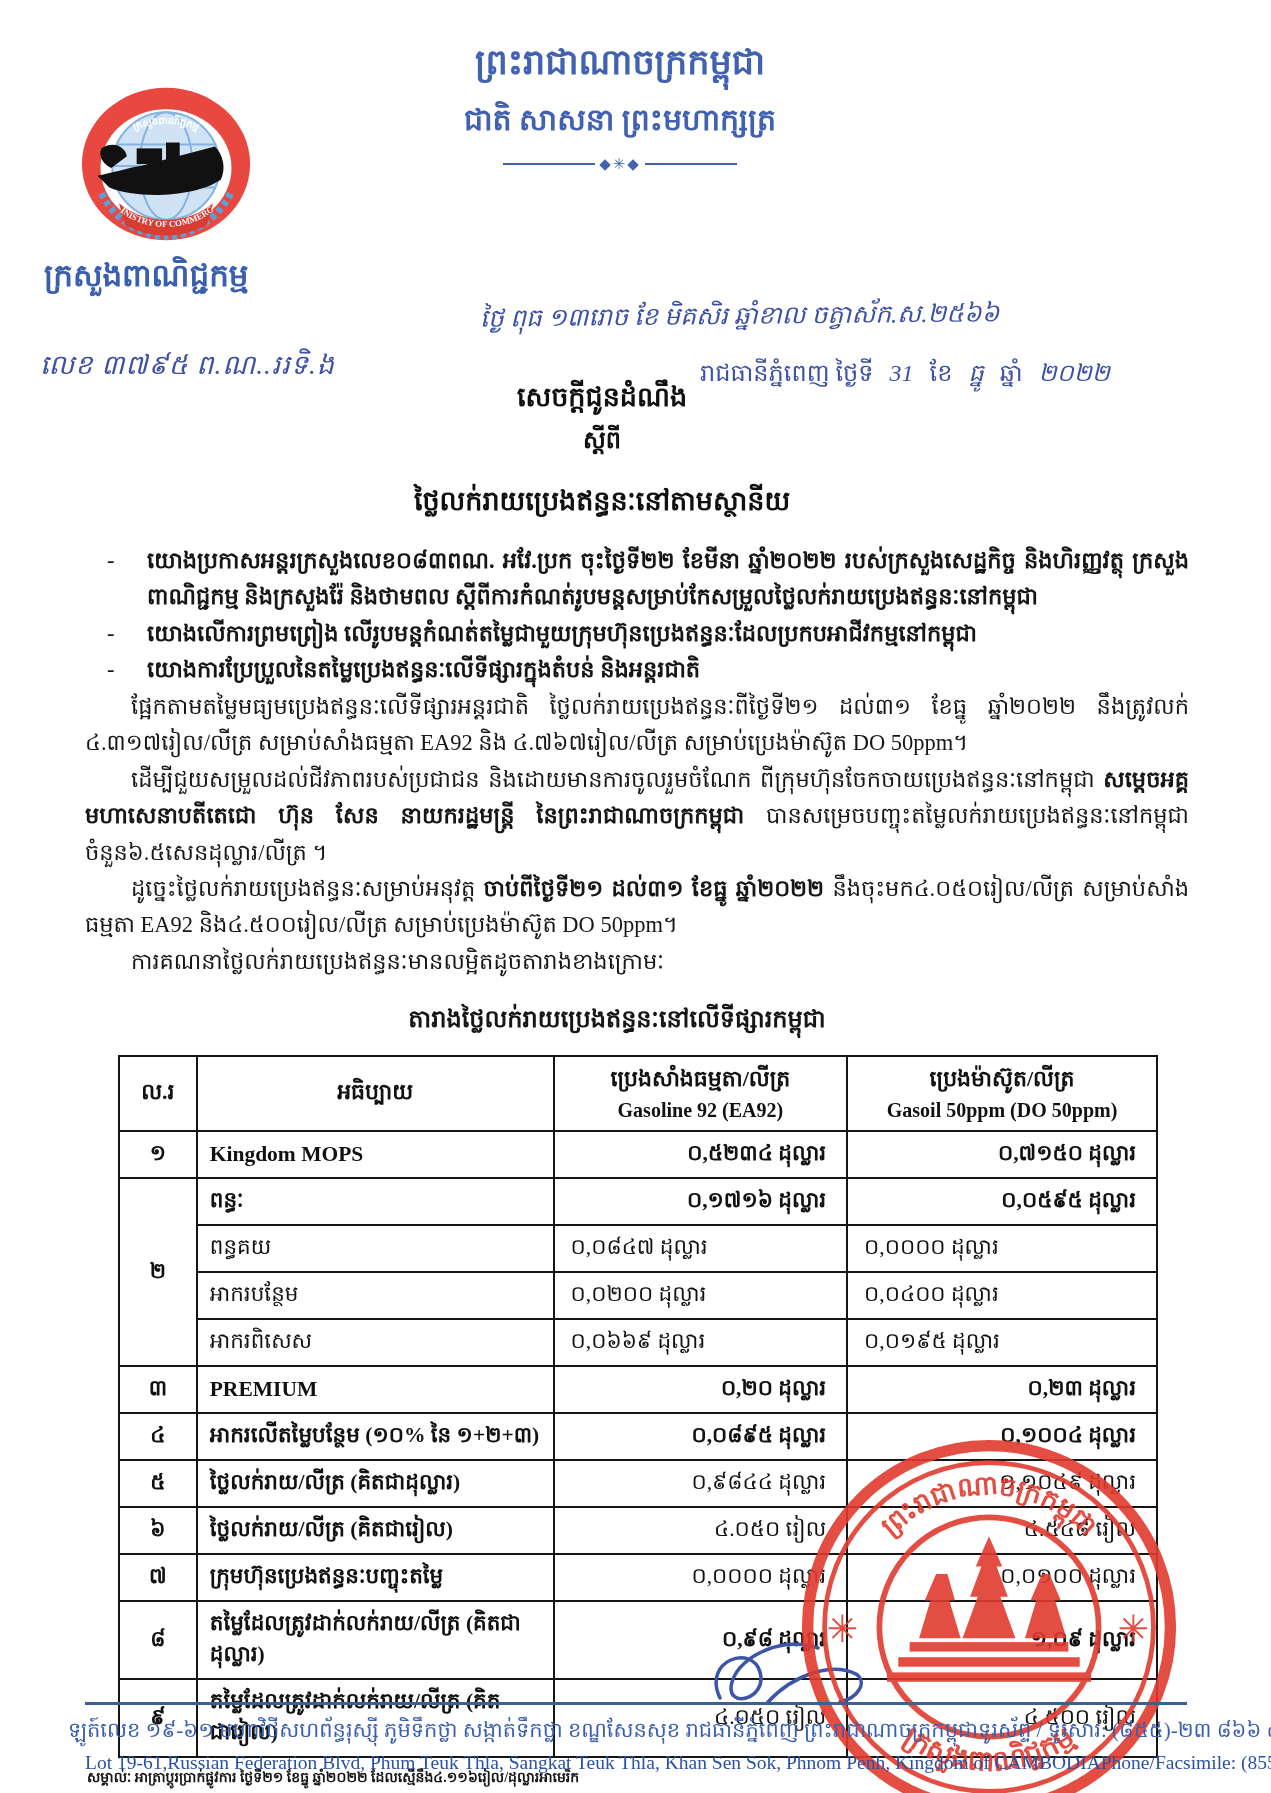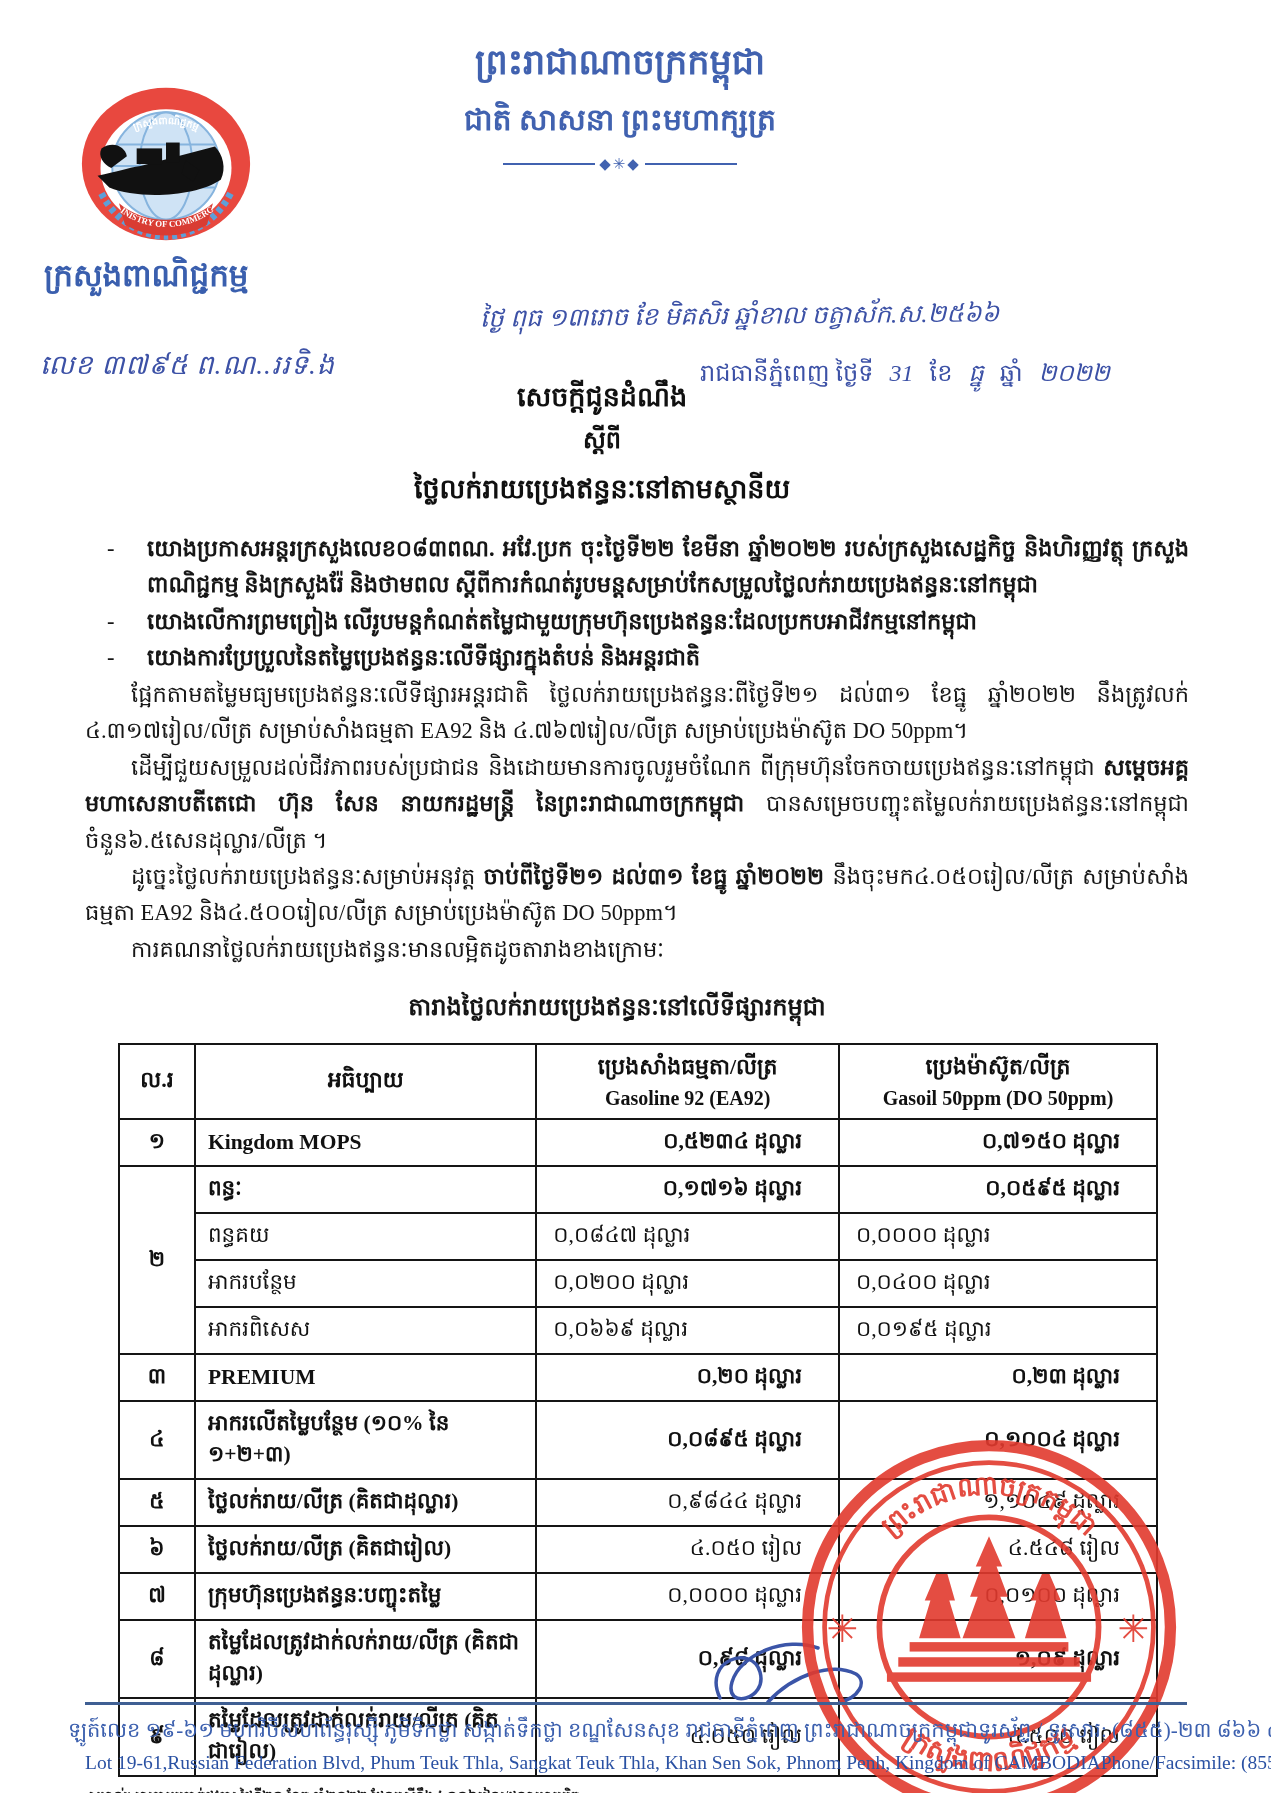--- a/index.html
+++ b/index.html
@@ -20,39 +20,39 @@
   .hand{color:#3c51a6; font-style:italic;}
   .ref-no{position:absolute; left:40px; top:348px; font-size:27px; letter-spacing:1px;}
   .lunar-date{position:absolute; left:480px; top:300px; font-size:25px; transform:rotate(-0.6deg); white-space:nowrap;}
   .place-date{position:absolute; left:700px; top:358px; font-size:24px; color:#3c51a6; white-space:nowrap;}
   .place-date .hw{font-style:italic; padding:0 10px;}
   
   .content{position:absolute; left:85px; top:380px; width:1104px;}
   .title-block{text-align:center; margin-left:-70px; color:#101010;}
   .title-block .t1{font-size:27px; font-weight:bold;}
   .title-block .t2{font-size:24px; font-weight:bold; margin-top:6px;}
-  .title-block .t3{font-size:27px; font-weight:bold; margin-top:12px;}
+  .title-block .t3{font-size:27px; font-weight:bold; margin-top:24px;}
   .body-text{margin-top:20px; font-size:22.5px; line-height:1.62; text-align:justify; overflow-wrap:anywhere;}
   .bullet-row{display:flex; margin-left:22px;}
   .bullet-row .dash{width:40px; flex:0 0 40px;}
   .bullet-row .btext{flex:1;font-weight:bold;}
   .para{text-indent:46px; overflow-wrap:anywhere;}
   .table-title{margin:24px 0 16px -40px; text-align:center; font-size:24px; font-weight:bold;}
   
   .price-table{border-collapse:collapse; margin-left:33px; width:1040px; font-size:21.5px; color:#111;border-radius:19px;}
   .price-table th,.price-table td{border:2px solid #151515;}
   .price-table th{padding:8px 6px; text-align:center; vertical-align:middle;}
   .price-table th .kh{font-weight:bold; font-size:22px;}
   .price-table th .en{font-weight:bold; font-size:20px; margin-top:2px;}
   .price-table td{padding:7px 12px;}
   .price-table td.no{width:58px; text-align:center; font-weight:bold;}
   .price-table td.desc{width:386px; font-weight:bold; overflow-wrap:anywhere;}
   .price-table td.v1{width:280px;}
   .price-table td.v2{width:300px;}
-  .price-table td.val{text-align:right; padding-right:36px; white-space:nowrap;}
+  .price-table td.val{text-align:right; padding-right:20px; white-space:nowrap;}
   .price-table tr.sub td{border-top-width:1.5px;}
   .price-table tr.sub td.desc{font-weight:normal;}
   .price-table tr.sub td.val{text-align:left; padding-left:16px;}
   .price-table tr.strong td.val{font-weight:bold;}
   .note{margin-top:10px; margin-left:2px; font-size:14px; font-weight:bold; overflow-wrap:anywhere;}
   
   .stamp{position:absolute; left:800px; top:1438px; width:378px; height:378px; opacity:0.9; pointer-events:none;}
   .signature{position:absolute; left:690px; top:1598px; width:210px; height:140px;}
   
   .footer-rule{position:absolute; left:85px; top:1702px; width:1102px; border-top:3.5px solid #3f5f93;}

